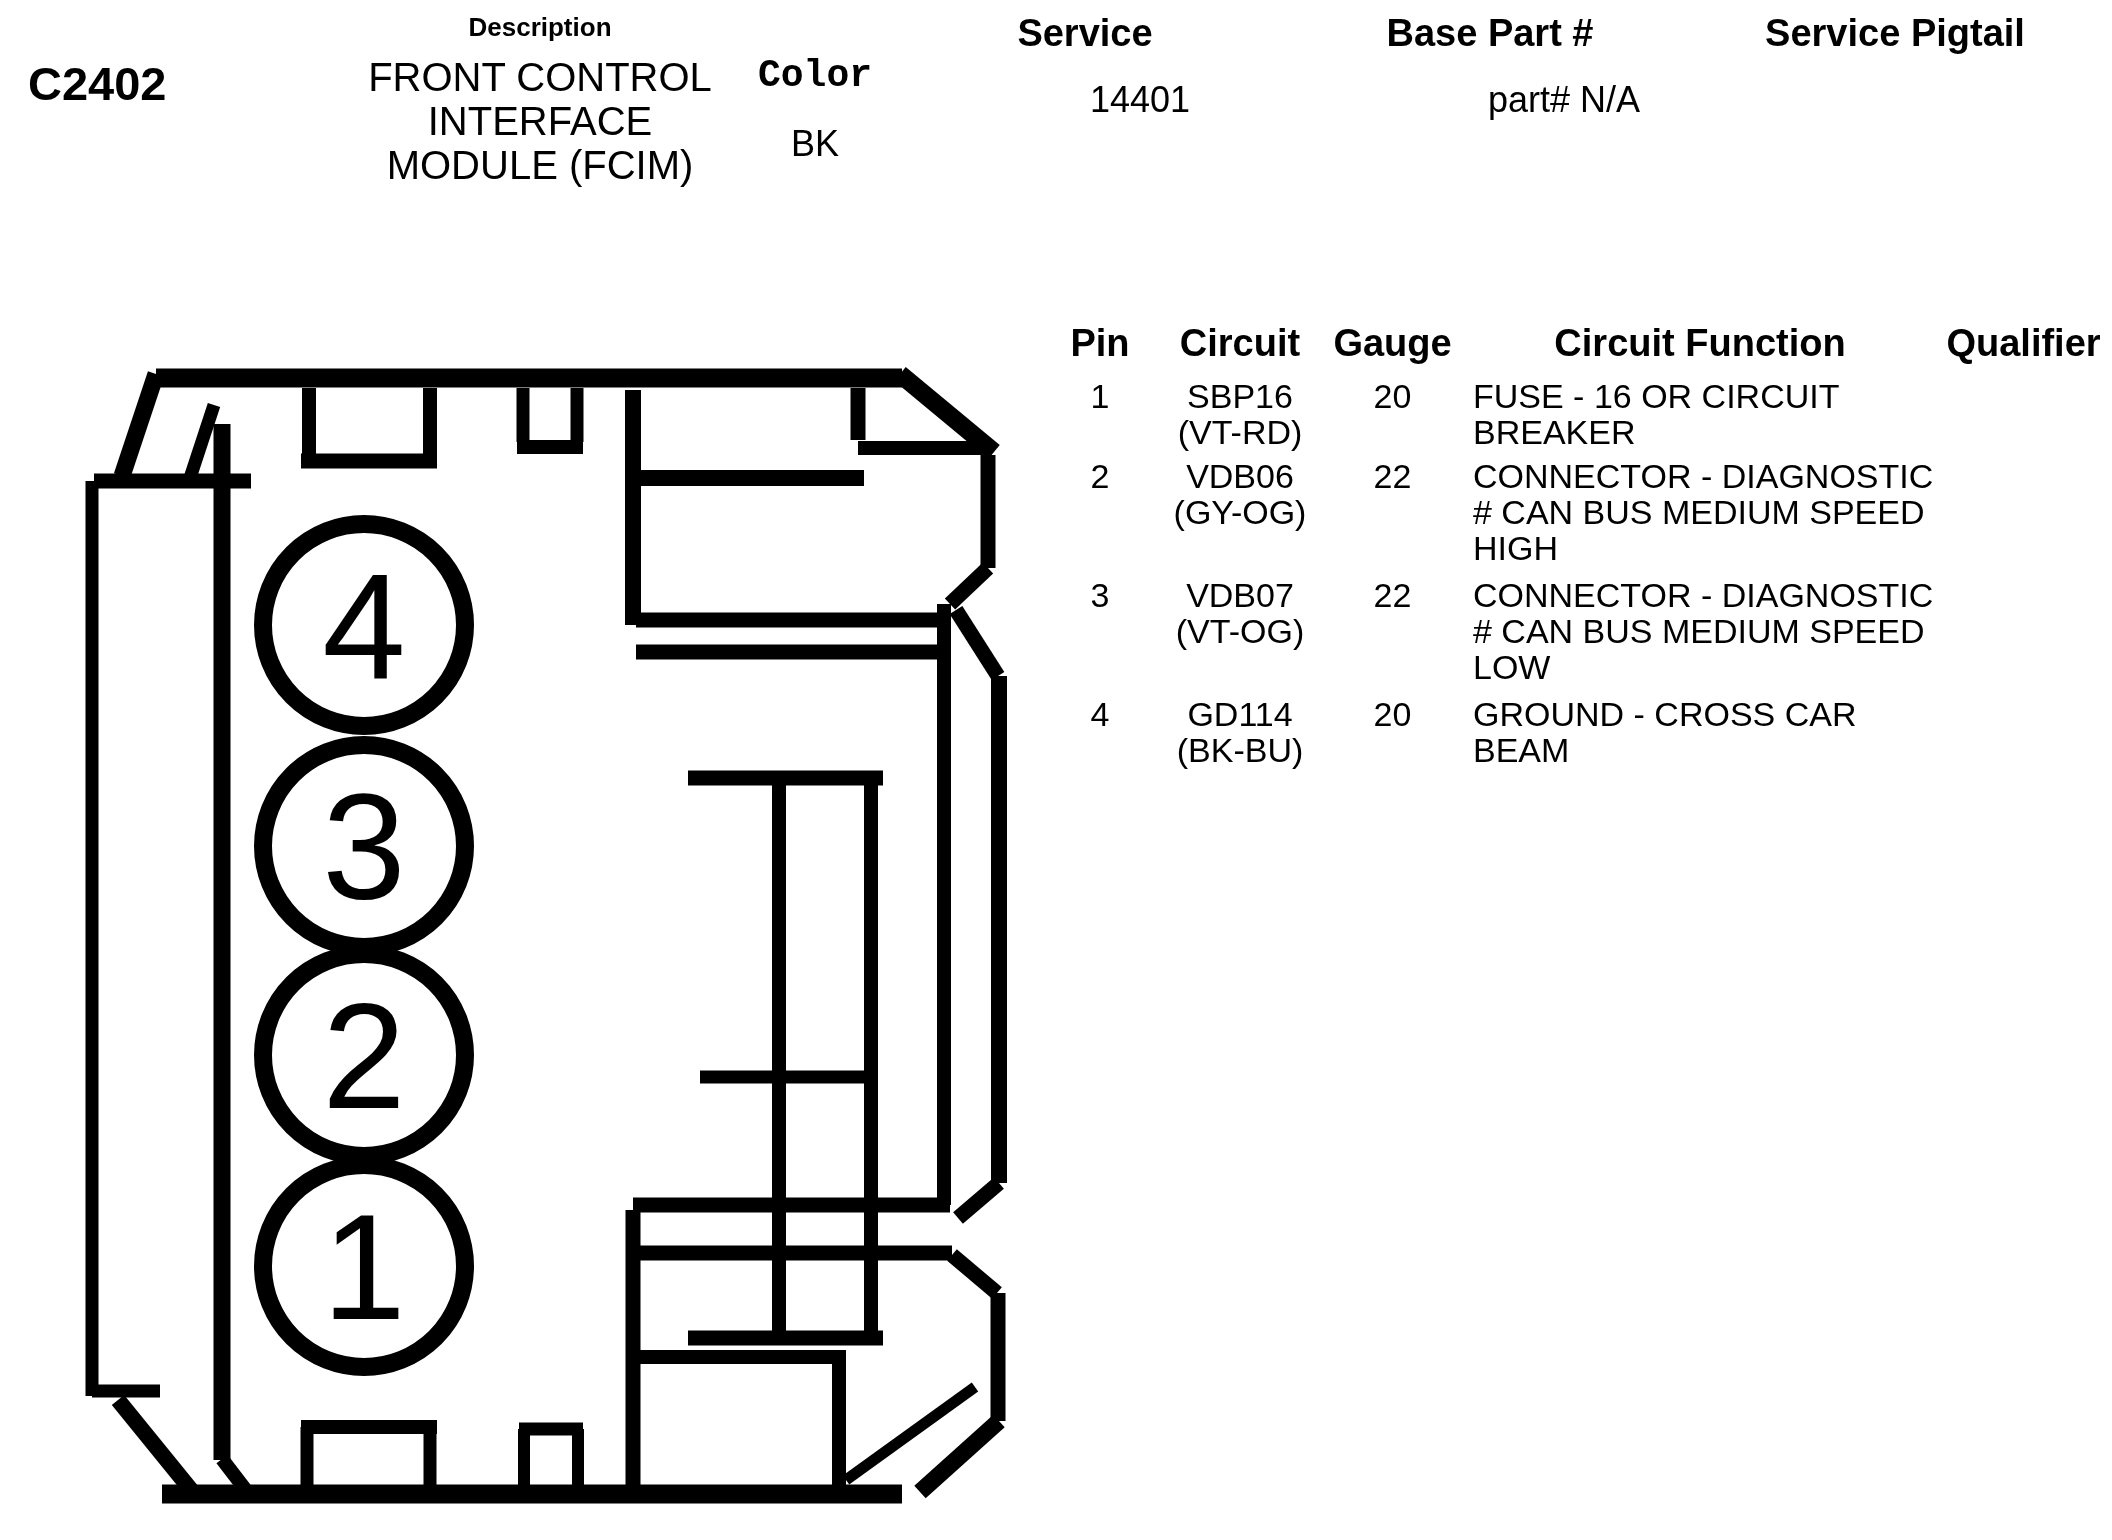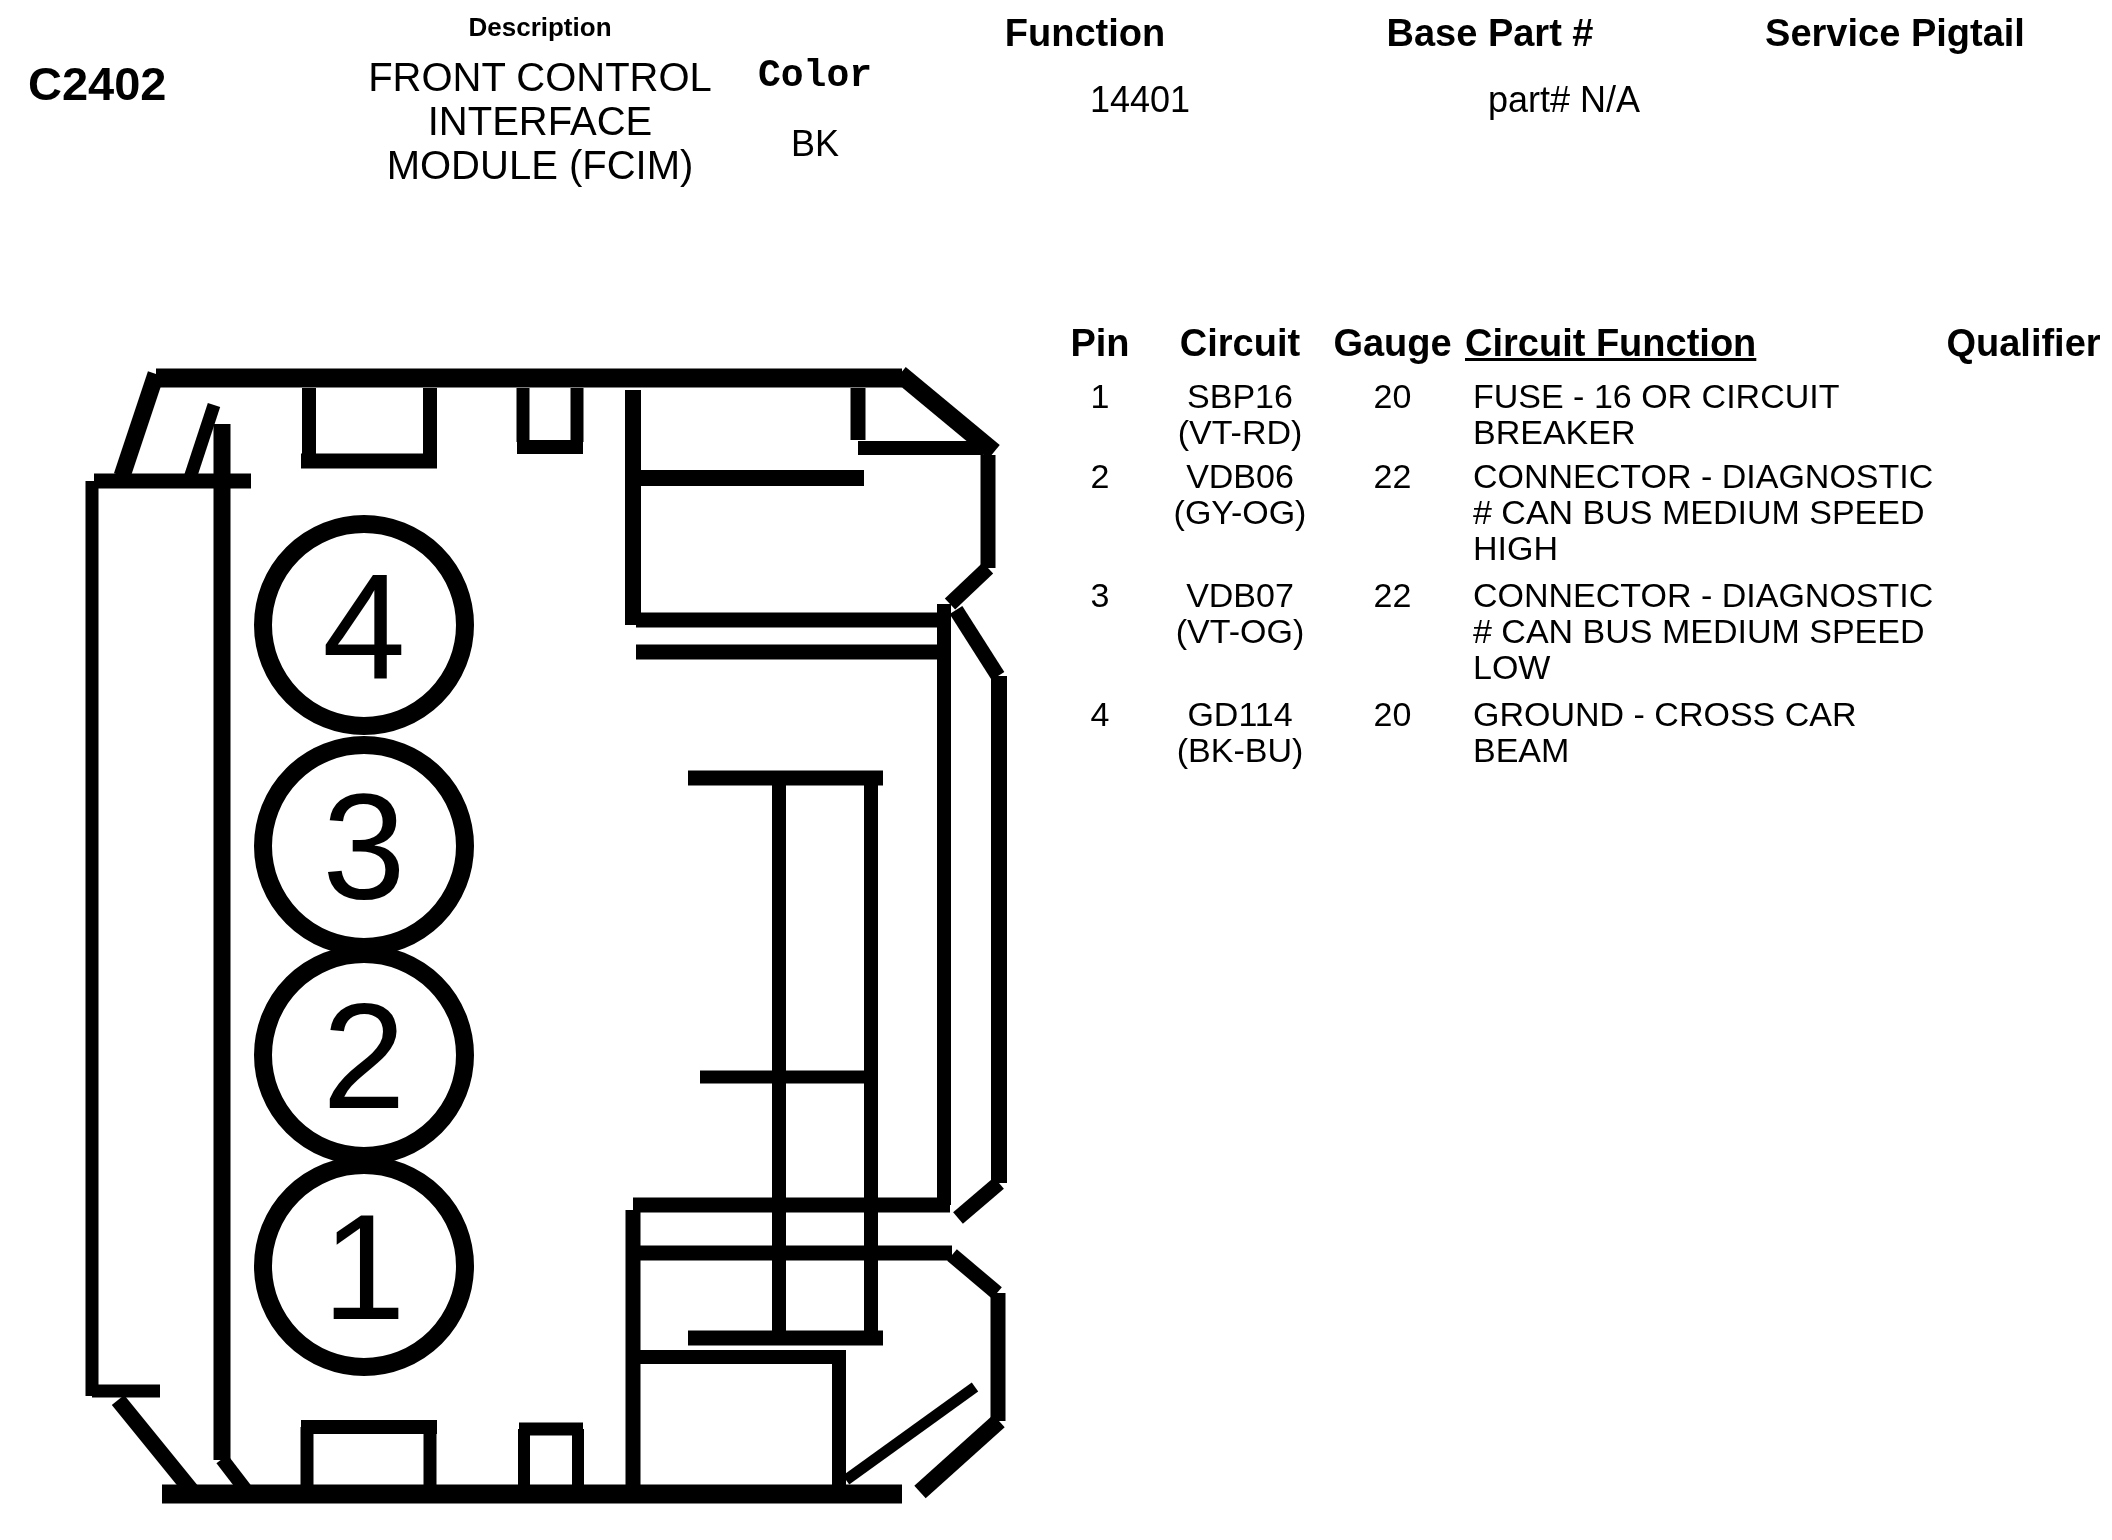--- a/index.html
+++ b/index.html
@@ -22,21 +22,21 @@
   .hdr-label{font-size:38px;}
   .hdr-value{margin-top:24px;font-size:36px;text-align:right;}
   
   .pin-table{left:1040px;top:322px;width:1072px;height:470px;}
   .trow{position:absolute;left:0;width:1072px;}
   .cell{position:absolute;top:0;}
   .c-pin{left:0;width:120px;text-align:center;}
   .c-circuit{left:120px;width:160px;text-align:center;}
   .c-gauge{left:280px;width:145px;text-align:center;}
   .c-fn{left:425px;width:470px;text-align:left;padding-left:8px;box-sizing:border-box;}
-  .c-fn-h{left:425px;width:470px;text-align:left;text-decoration:underline;}
+  .c-fn-h{left:425px;width:470px;text-align:center;}
   .c-q{left:895px;width:177px;text-align:center;}
   .thead{top:0;font-size:38px;font-weight:bold;}
   .tr1{top:56px;} .tr2{top:136px;} .tr3{top:255px;} .tr4{top:374px;}
   .trow.data{font-size:34px;line-height:36px;}
   
   .drawing{left:0;top:0;width:1060px;height:1540px;}
   svg text.pinnum{font-family:"Liberation Sans",sans-serif;font-size:150px;fill:#000;}
 </style>
 </head>
 <body>
@@ -55,21 +55,21 @@
       <div>MODULE (FCIM)</div>
     </div>
   </div>
 
   <div class="abs color-block ctr">
     <div class="color-label b">Color</div>
     <div class="color-value">BK</div>
   </div>
 
   <div class="abs harness-block ctr">
-    <div class="hdr-label b">Function</div>
+    <div class="hdr-label b">Service</div>
     <div class="hdr-value">14401</div>
   </div>
 
   <div class="abs service-block ctr">
     <div class="hdr-label b">Service Pigtail</div>
     <div class="hdr-value"></div>
   </div>
 
   <div class="abs basepart-block ctr">
     <div class="hdr-label b">Base Part #</div>

